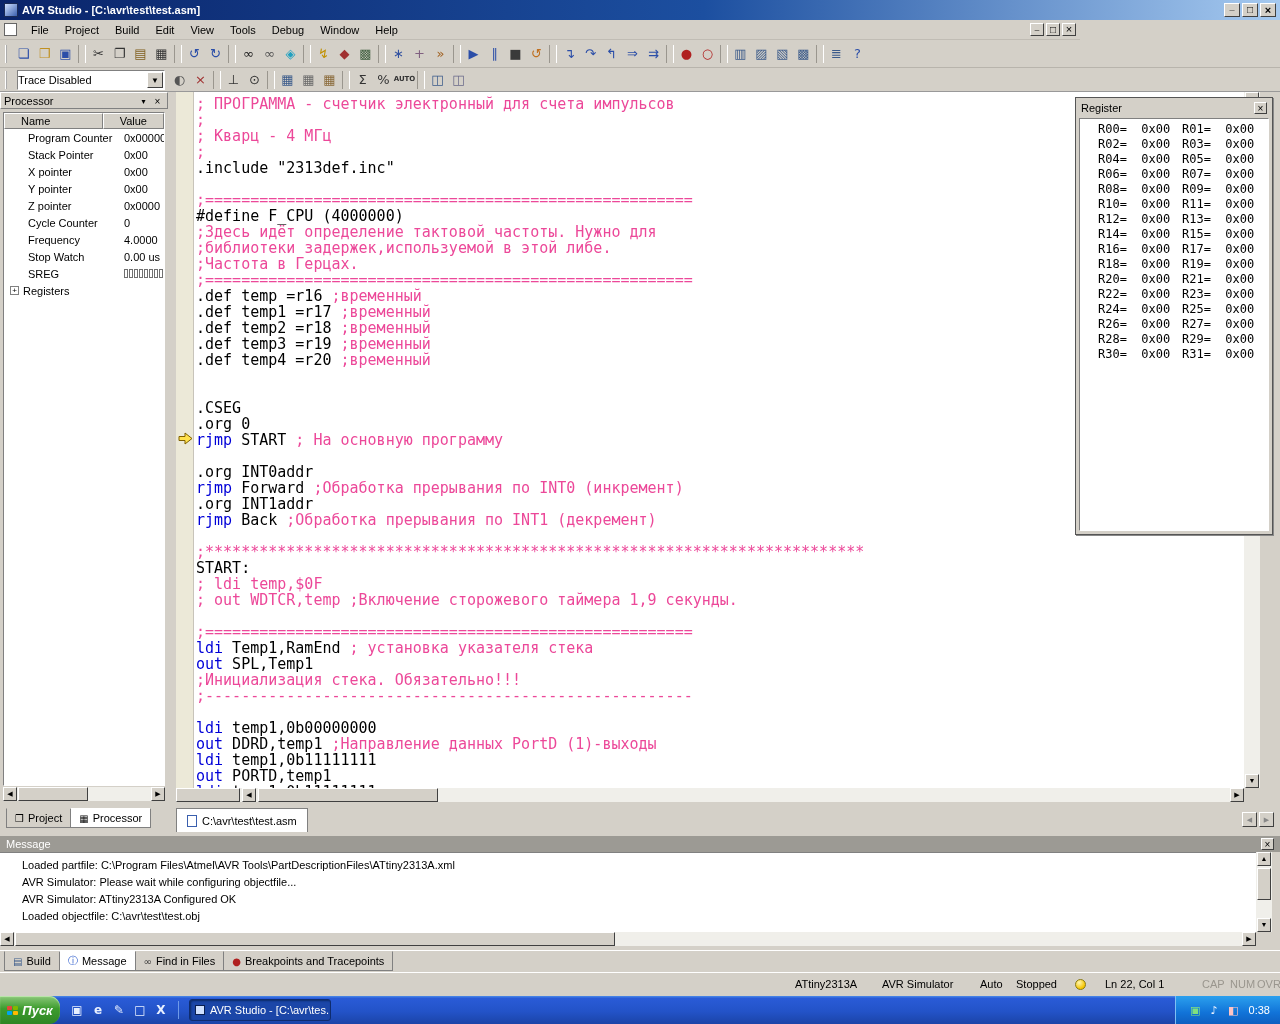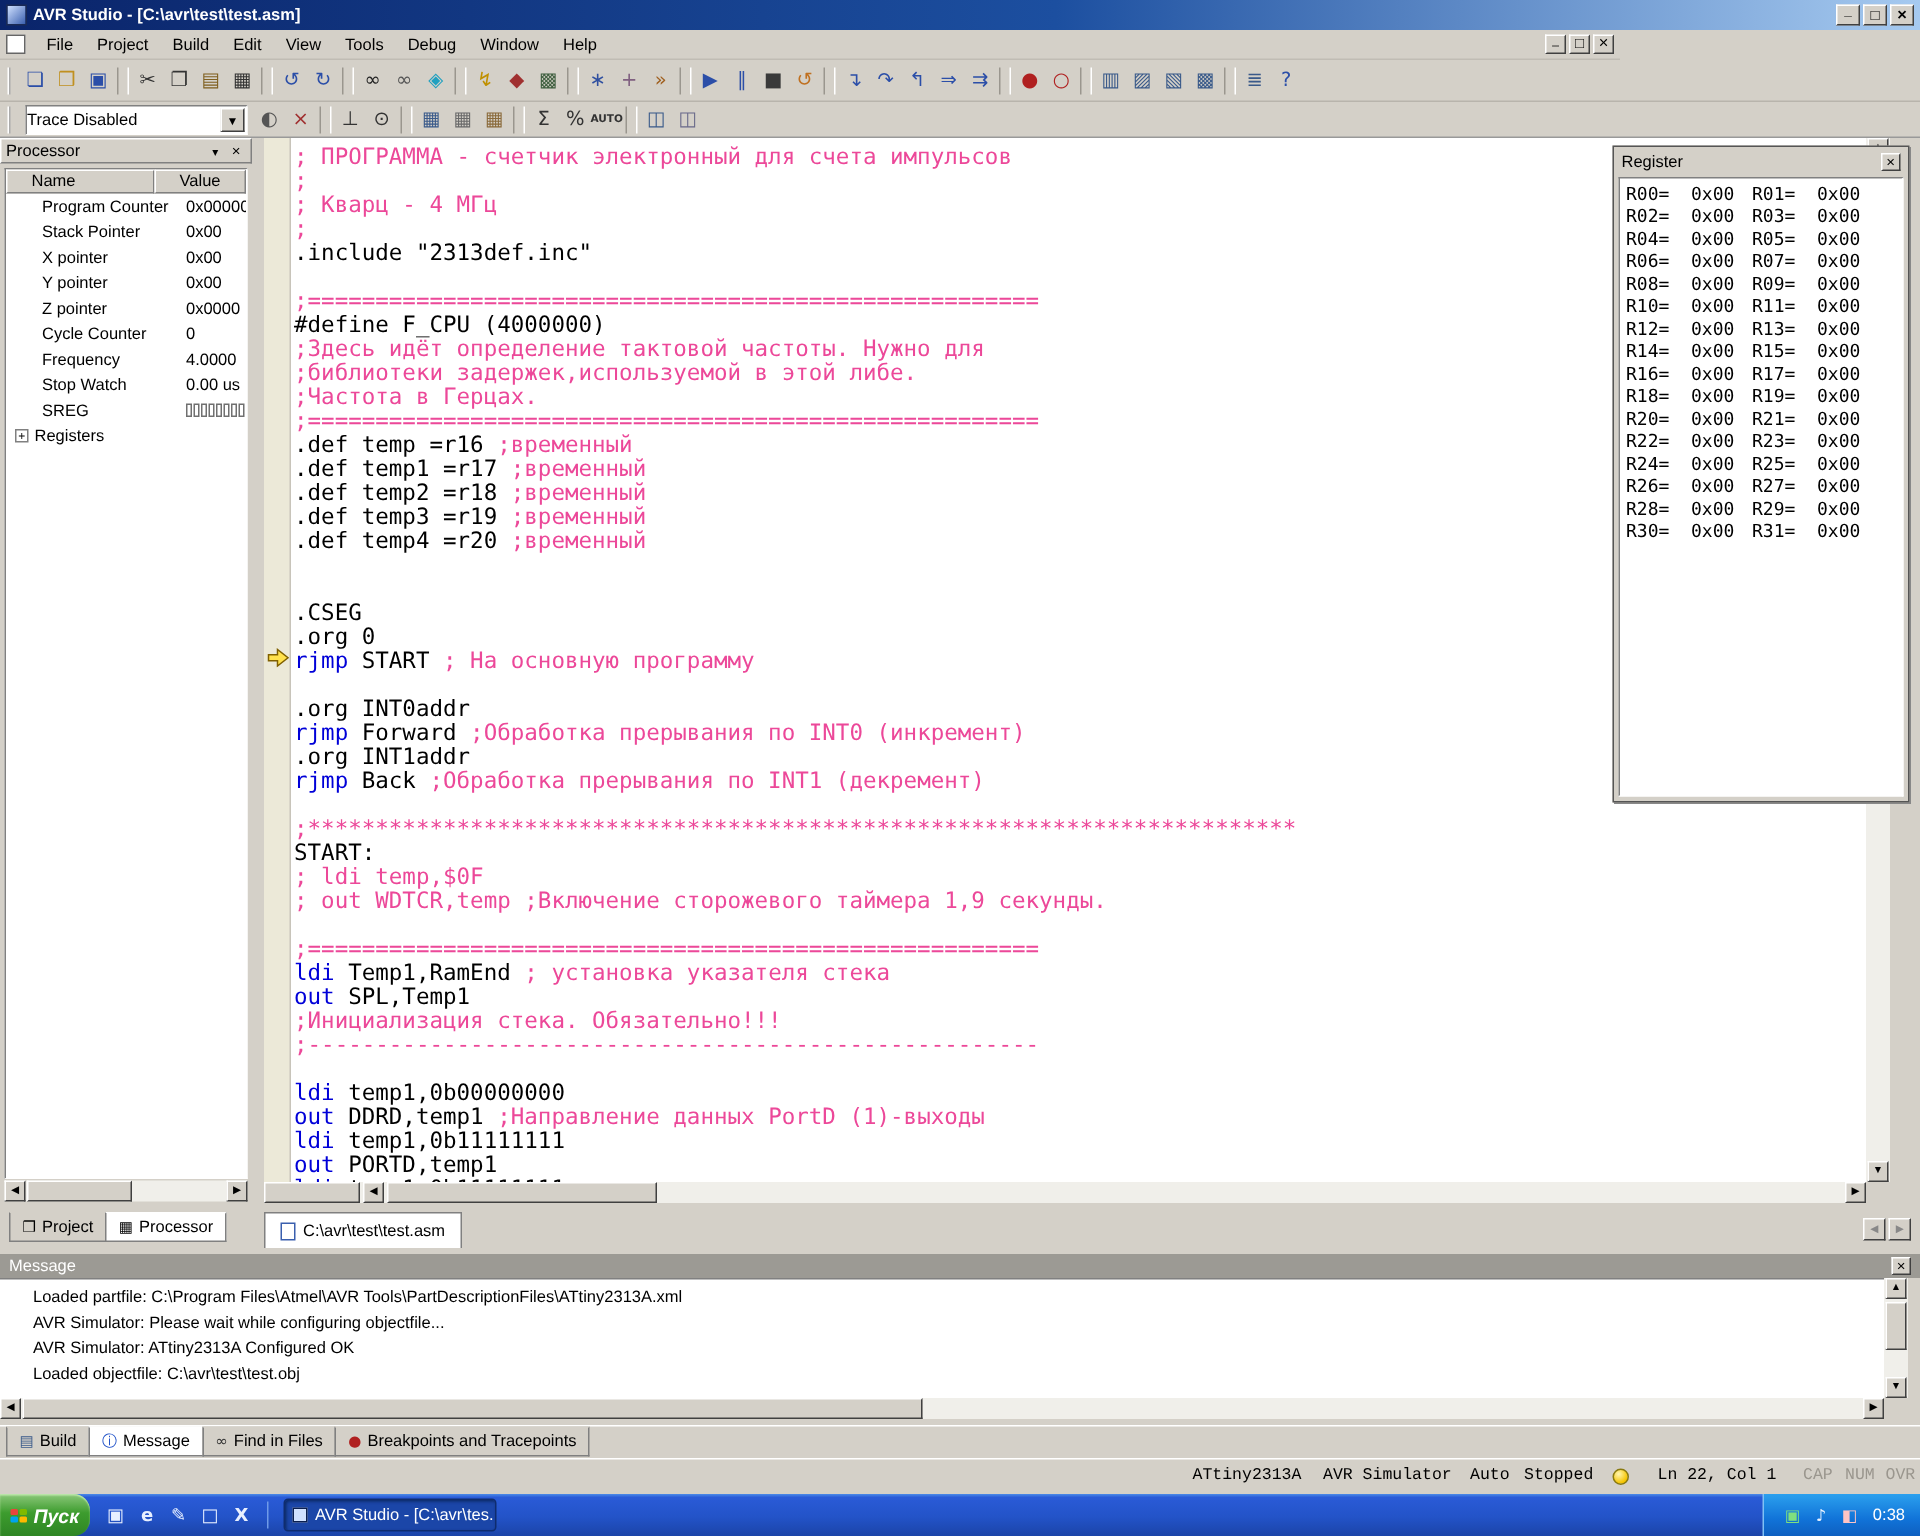--- a/index.html
+++ b/index.html
@@ -71,21 +71,21 @@
 #editor-margin{position:absolute;left:0;top:0;width:18px;height:696px;background:#ECE9D8;border-right:1px solid #c8c4ba;}
 #code{position:absolute;left:20px;top:4px;right:0;font-family:"DejaVu Sans Mono",monospace;font-size:15px;line-height:16px;}
 .cline{height:16px;white-space:pre;}
 .tk-p{color:#000;}
 .tk-c{color:#ec4899;}
 .tk-k{color:#0000D8;}
 #exec-arrow{position:absolute;left:2px;top:340px;}
 
 
 #reg-win{position:absolute;left:1075px;top:97px;width:198px;height:438px;background:#D4D0C8;border:1px solid #555;box-shadow:1px 1px 0 #888;z-index:20;padding:2px;}
-#reg-body{position:absolute;left:3px;top:20px;right:3px;bottom:3px;background:#fff;border:1px solid;border-color:#808080 #fff #fff #808080;overflow:hidden;padding:3px 0 0 4px;}
+#reg-body{position:absolute;left:3px;top:20px;right:3px;bottom:3px;background:#fff;border:1px solid;border-color:#808080 #fff #fff #808080;overflow:hidden;padding:3px 0 0 18px;}
 .rrow{display:flex;height:15px;font-family:"DejaVu Sans Mono",monospace;font-size:12px;white-space:pre;}
 .rcell{width:84px;}
 
 
 #tabsbar{position:absolute;left:0;top:806px;width:1280px;height:30px;background:#D4D0C8;}
 .btab{height:20px;display:inline-flex;align-items:center;padding:0 8px;border:1px solid #808080;border-top-color:#D4D0C8;background:#D4D0C8;color:#000;margin-right:-1px;}
 .btab.active{background:#fff;border-top-color:#fff;}
 .btab-icon{font-size:10px;margin-right:4px;font-family:"DejaVu Sans",sans-serif;}
 #panel-tabs{position:absolute;left:6px;top:2px;}
 #doc-tab{position:absolute;left:176px;top:2px;height:24px;background:#fff;border:1px solid #808080;border-bottom:none;display:flex;align-items:center;padding:0 10px;}
@@ -99,21 +99,21 @@
 #msg-head .ph-btn{color:#000;}
 #msg-body{position:absolute;left:0;top:852px;width:1256px;height:80px;background:#fff;border-top:1px solid #808080;overflow:hidden;padding:4px 0 0 22px;}
 .msg-line{height:17px;line-height:17px;white-space:nowrap;}
 
 
 #msg-tabs{position:absolute;left:0;top:950px;width:1280px;height:22px;background:#D4D0C8;border-top:1px solid #fff;padding-left:4px;display:flex;align-items:flex-start;}
 #msg-tabs .btab{margin-top:0;}
 
 
 #statusbar{position:absolute;left:0;top:972px;width:1280px;height:24px;background:#D4D0C8;border-top:1px solid #fff;}
-.stseg{position:absolute;top:5px;white-space:nowrap;font-family:Liberation Mono, monospace;}
+.stseg{position:absolute;top:5px;white-space:nowrap;}
 #status-led{position:absolute;top:6px;left:1075px;width:11px;height:11px;border-radius:50%;
   background:radial-gradient(circle at 35% 30%,#fff6b0,#F5C400 70%);border:1px solid #8a7a10;}
 .stdim{color:#9a968e;}
 
 
 #taskbar{position:absolute;left:0;top:996px;width:1280px;height:28px;
   background:linear-gradient(180deg,#4C8BE8 0%,#2A5BD7 8%,#2353C8 55%,#1B44A8 100%);display:flex;align-items:center;}
 #start-btn{height:28px;width:60px;border-radius:0 11px 11px 0;
   background:linear-gradient(180deg,#8CC87A 0%,#3D9C2E 45%,#2E8524 100%);
   display:flex;align-items:center;justify-content:center;color:#fff;font-weight:bold;font-size:13px;font-style:italic;

